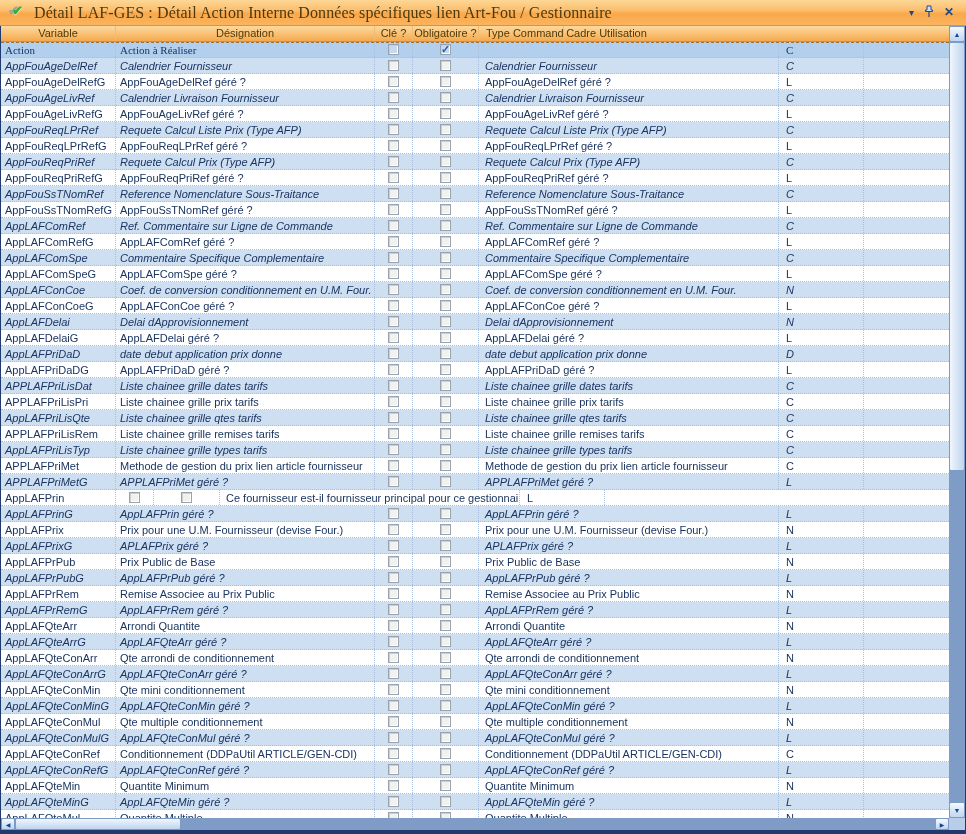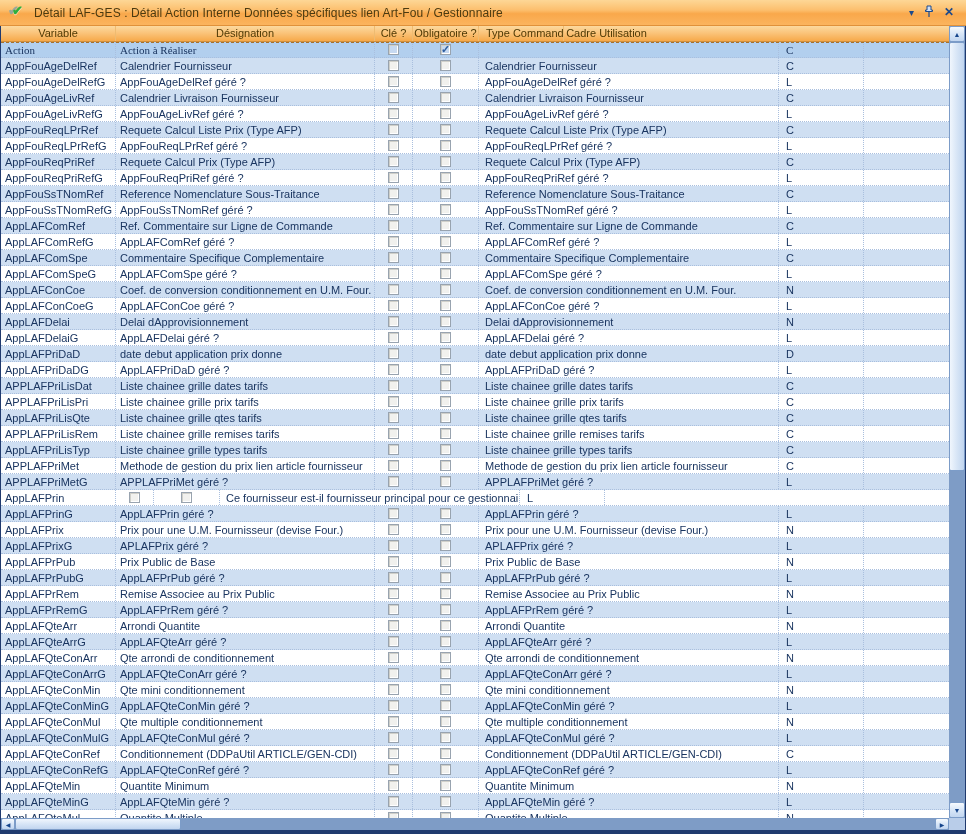--- a/index.html
+++ b/index.html
@@ -11,37 +11,37 @@
   
   .titlebar{
     position:absolute;top:0;left:0;width:966px;height:26px;box-sizing:border-box;
     background:linear-gradient(180deg,#fdd796 0%,#fcbf6e 40%,#f9a84b 55%,#fbb45e 100%);
     border-bottom:1px solid #e0913a;
     display:flex;align-items:center;padding:0 8px;
   }
   .title-icon{position:relative;width:20px;height:16px;margin-right:6px;flex:0 0 auto;}
   .title-icon .chk-back{position:absolute;left:0;top:-2px;color:#9aa89a;font-size:13px;font-weight:bold;}
   .title-icon .chk-front{position:absolute;left:4px;top:-2px;color:#2fae3e;font-size:13px;font-weight:bold;text-shadow:0 1px 0 rgba(255,255,255,.6);}
-  .title-text{font-size:12px;color:#4b3a10;white-space:nowrap;overflow:hidden;letter-spacing:0.1px;}
+  .title-text{font-size:16px;color:#4b3a10;white-space:nowrap;overflow:hidden;letter-spacing:0.1px;font-family:Liberation Serif, serif;}
   .win-controls{margin-left:auto;display:flex;align-items:center;gap:10px;padding-right:4px;}
   .win-btn{color:#1c4a8c;font-size:11px;line-height:11px;cursor:default;}
   .win-btn.dd{font-size:10px;}
   .win-btn.close{font-weight:bold;font-size:12px;}
   
   .grid{position:absolute;top:26px;left:1px;width:948px;height:792px;background:#b91c1c;overflow:hidden;}
   .ghead{display:flex;height:16px;box-sizing:border-box;
     background:linear-gradient(180deg,#fcd99f 0%,#fac277 50%,#f6a94a 100%);
     border-bottom:1px solid #cf8f3c;}
   .hcell{box-sizing:border-box;border-right:1px solid #eebb71;
     font-size:11px;line-height:15px;color:#4f3a06;text-align:center;
     white-space:nowrap;overflow:hidden;}
   .gbody{position:relative;height:776px;overflow:hidden;background:#fff;}
   .row{display:flex;height:16px;box-sizing:border-box;border-bottom:1px dotted #a9bfde;position:relative;}
   .row.white{background:#ffffff;}
-  .row.blue{background:#cfdff2;}
+  .row.blue{background:#cfdff2;font-style:italic;}
   .row.sel{background:#b2cfee;font-family:Liberation Serif, serif;}
   .row.sel::before{content:'';position:absolute;left:0;right:0;top:0;border-top:1px dashed #a5702e;pointer-events:none;}
   .cell{box-sizing:border-box;border-right:1px dotted #a9bfde;
     font-size:11px;line-height:14px;color:#1a3560;
     white-space:nowrap;overflow:hidden;padding:1px 1px 0 4px;}
   .c-var{width:115px;}
   .c-des{width:259px;}
   .c-cle{width:38px;}
   .c-obl{width:66px;}
   .c-com{width:300px;padding-left:6px;}

